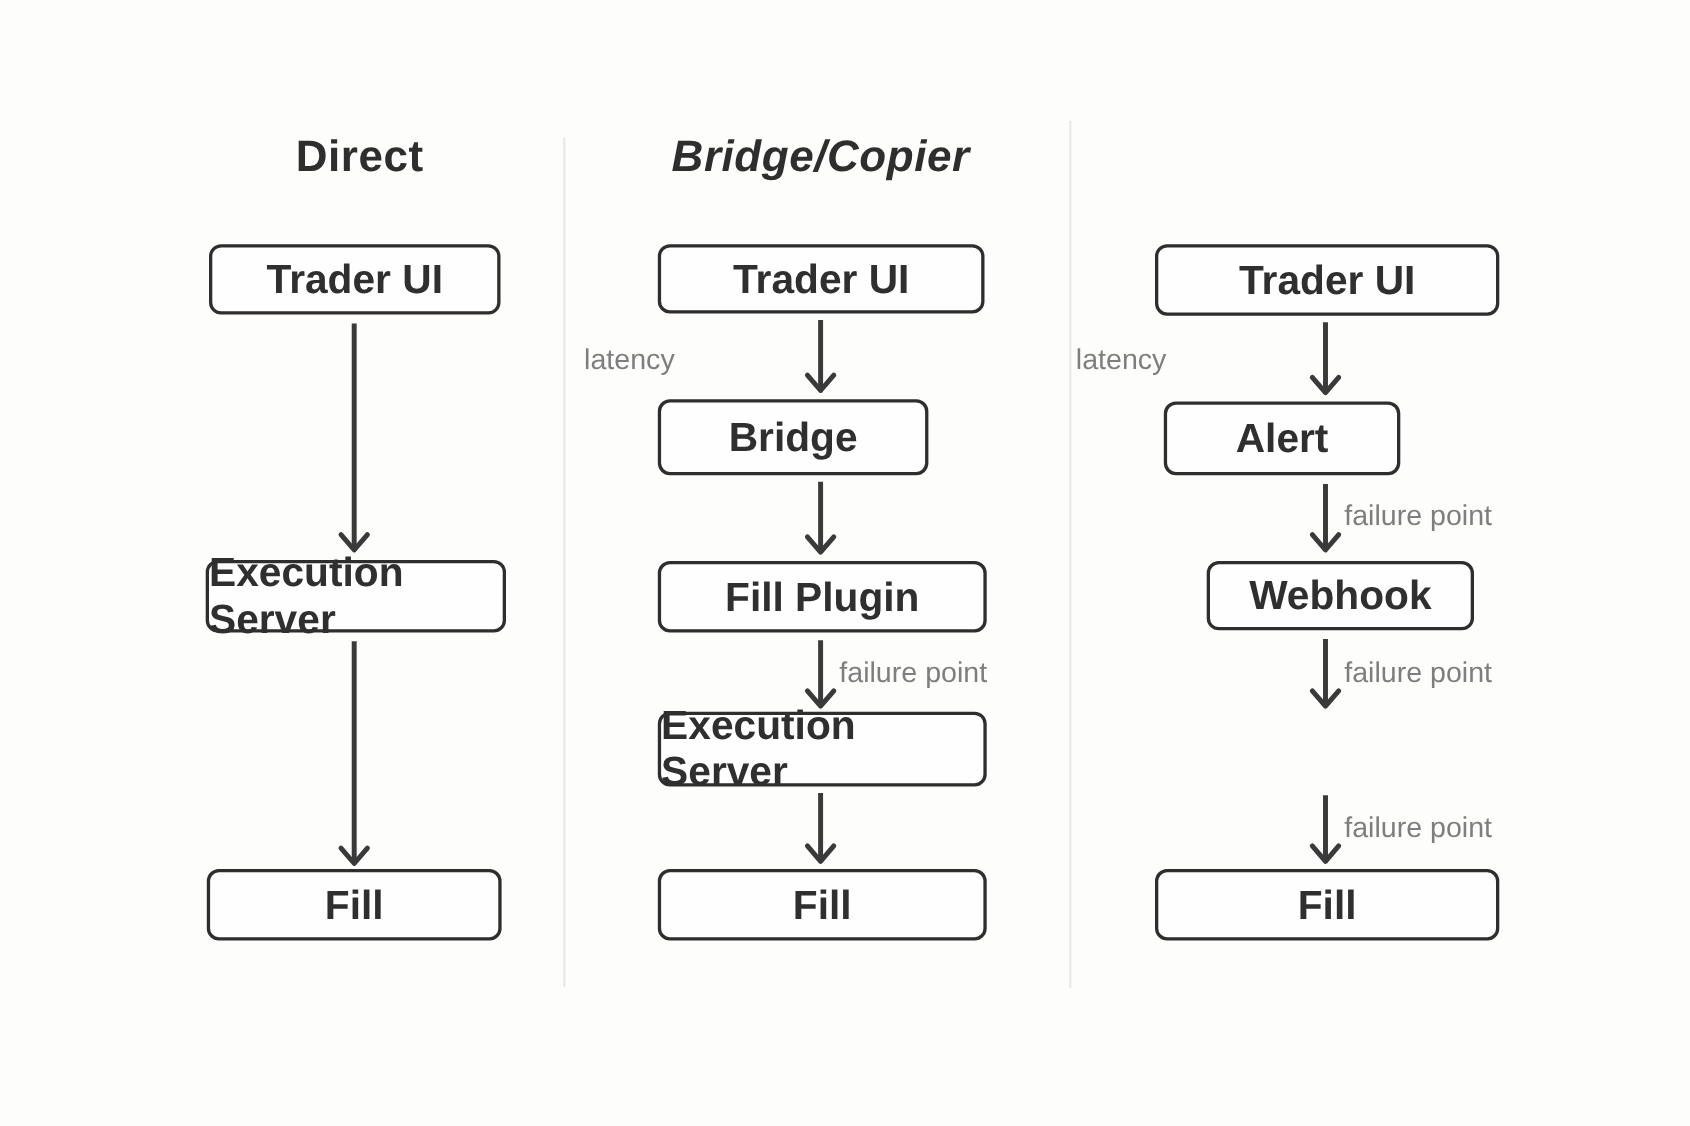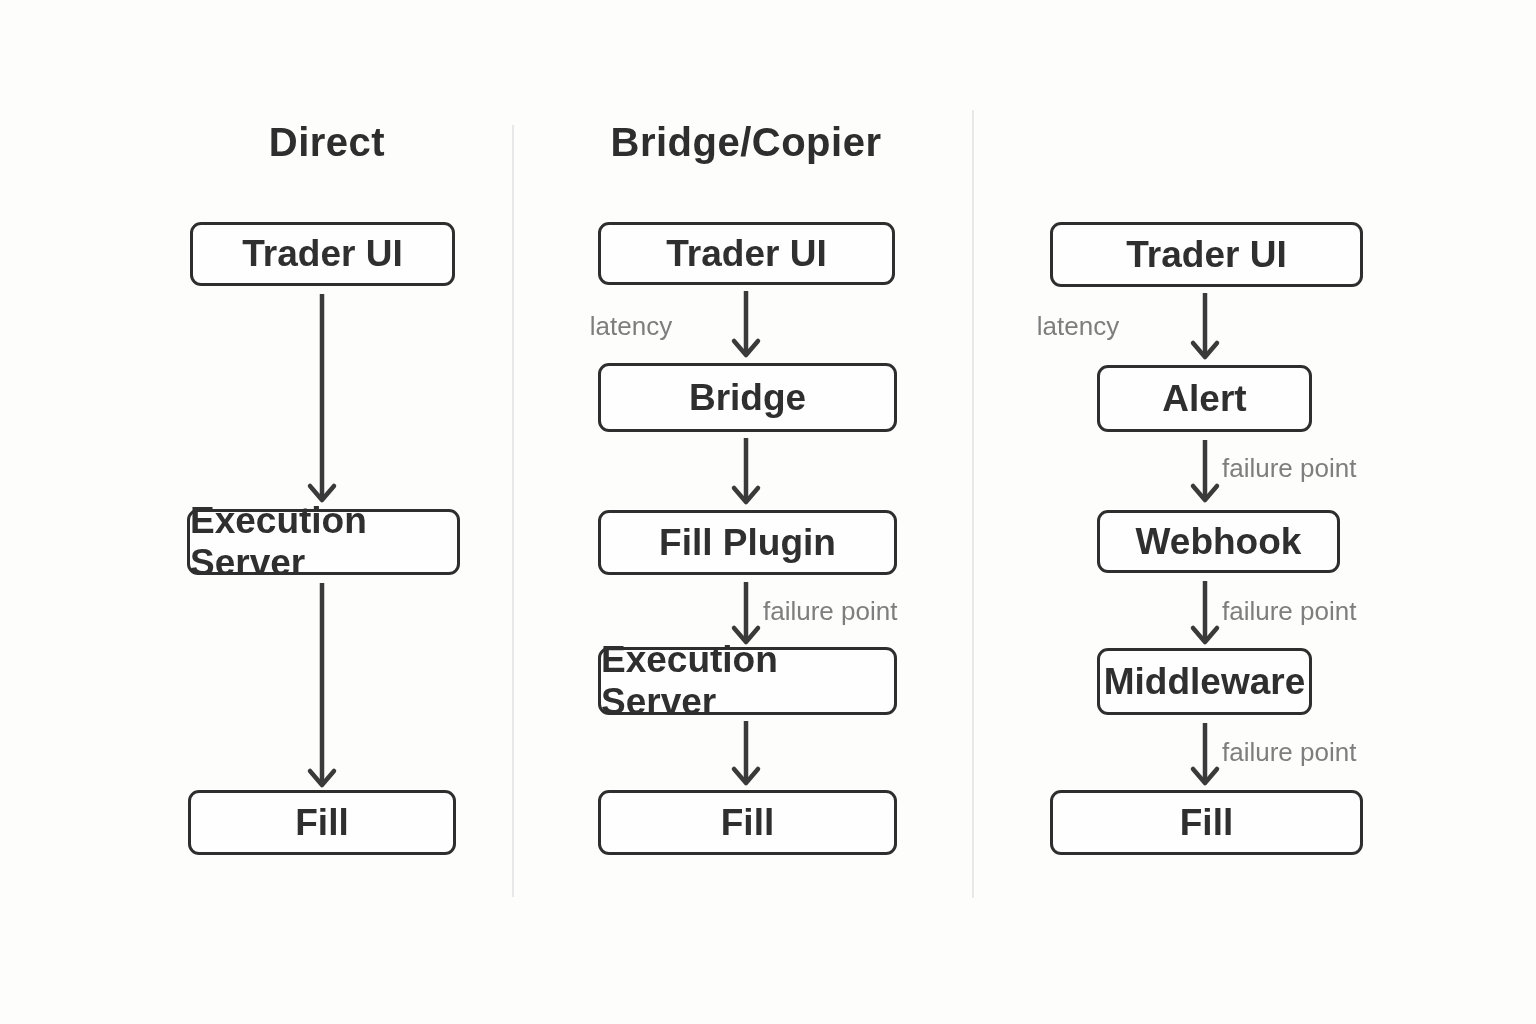--- a/index.html
+++ b/index.html
@@ -46,21 +46,21 @@
   }
   .arrow svg { display: block; }
   .edge-label {
     position: absolute;
     font-size: 26px;
     line-height: 30px;
     font-weight: 400;
     color: #7e7e7e;
     white-space: nowrap;
   }
-  .edge-label.right-align { text-align: center; width: 200px; }
+  .edge-label.right-align { text-align: left; width: 200px; }
 </style>
 </head>
 <body>
 
 <div class="canvas">
 
   <div class="divider" style="left:512px; top:125px; height:772px;"></div>
   <div class="divider" style="left:972px; top:110px; height:788px;"></div>
 
   <div class="col-title" style="left:147px; top:120px;">Direct</div>
@@ -84,35 +84,35 @@
     <svg width="32" height="206" viewBox="0 0 32 206">
       <line x1="16" y1="0" x2="16" y2="199" stroke="#3a3a3a" stroke-width="4.5" stroke-linecap="round"></line>
       <polyline points="4,188 16,202 28,188" fill="none" stroke="#3a3a3a" stroke-width="4.5" stroke-linecap="round" stroke-linejoin="round"></polyline>
     </svg>
   </div>
 
   <div class="node" style="left:188px; top:790px; width:268px; height:65px;">
     <span>Fill</span>
   </div>
 
-  <div class="col-title" style="left:566px; top:120px;">Bridge/Copier</div>
+  <div class="col-title" style="left:566px; top:120px;font-style:italic;">Bridge/Copier</div>
 
   <div class="node" style="left:598px; top:222px; width:297px; height:63px;">
     <span>Trader UI</span>
   </div>
 
   <div class="arrow" style="left:730px; top:291px;">
     <svg width="32" height="68" viewBox="0 0 32 68">
       <line x1="16" y1="0" x2="16" y2="61" stroke="#3a3a3a" stroke-width="4.5" stroke-linecap="round"></line>
       <polyline points="4,50 16,64 28,50" fill="none" stroke="#3a3a3a" stroke-width="4.5" stroke-linecap="round" stroke-linejoin="round"></polyline>
     </svg>
   </div>
   <div class="edge-label right-align" style="left:531px; top:311px;">latency</div>
 
-  <div class="node" style="left:598px; top:363px; width:299px; height:69px;">
+  <div class="node" style="left:598px; top:363px; width:246px; height:69px;">
     <span>Bridge</span>
   </div>
 
   <div class="arrow" style="left:730px; top:438px;">
     <svg width="32" height="68" viewBox="0 0 32 68">
       <line x1="16" y1="0" x2="16" y2="61" stroke="#3a3a3a" stroke-width="4.5" stroke-linecap="round"></line>
       <polyline points="4,50 16,64 28,50" fill="none" stroke="#3a3a3a" stroke-width="4.5" stroke-linecap="round" stroke-linejoin="round"></polyline>
     </svg>
   </div>
 
@@ -149,21 +149,21 @@
   </div>
 
   <div class="arrow" style="left:1189px; top:293px;">
     <svg width="32" height="68" viewBox="0 0 32 68">
       <line x1="16" y1="0" x2="16" y2="61" stroke="#3a3a3a" stroke-width="4.5" stroke-linecap="round"></line>
       <polyline points="4,50 16,64 28,50" fill="none" stroke="#3a3a3a" stroke-width="4.5" stroke-linecap="round" stroke-linejoin="round"></polyline>
     </svg>
   </div>
   <div class="edge-label right-align" style="left:978px; top:311px;">latency</div>
 
-  <div class="node" style="left:1097px; top:365px; width:215px; height:67px;">
+  <div class="node" style="left:1058px; top:365px; width:215px; height:67px;">
     <span>Alert</span>
   </div>
 
   <div class="arrow" style="left:1189px; top:440px;">
     <svg width="32" height="64" viewBox="0 0 32 64">
       <line x1="16" y1="0" x2="16" y2="57" stroke="#3a3a3a" stroke-width="4.5" stroke-linecap="round"></line>
       <polyline points="4,46 16,60 28,46" fill="none" stroke="#3a3a3a" stroke-width="4.5" stroke-linecap="round" stroke-linejoin="round"></polyline>
     </svg>
   </div>
   <div class="edge-label" style="left:1222px; top:453px;">failure point</div>
@@ -173,23 +173,20 @@
   </div>
 
   <div class="arrow" style="left:1189px; top:581px;">
     <svg width="32" height="65" viewBox="0 0 32 65">
       <line x1="16" y1="0" x2="16" y2="58" stroke="#3a3a3a" stroke-width="4.5" stroke-linecap="round"></line>
       <polyline points="4,47 16,61 28,47" fill="none" stroke="#3a3a3a" stroke-width="4.5" stroke-linecap="round" stroke-linejoin="round"></polyline>
     </svg>
   </div>
   <div class="edge-label" style="left:1222px; top:596px;">failure point</div>
 
-  <div class="node" style="left:1097px; top:648px; width:215px; height:67px;">
-    <span>Middleware</span>
-  </div>
 
   <div class="arrow" style="left:1189px; top:723px;">
     <svg width="32" height="64" viewBox="0 0 32 64">
       <line x1="16" y1="0" x2="16" y2="57" stroke="#3a3a3a" stroke-width="4.5" stroke-linecap="round"></line>
       <polyline points="4,46 16,60 28,46" fill="none" stroke="#3a3a3a" stroke-width="4.5" stroke-linecap="round" stroke-linejoin="round"></polyline>
     </svg>
   </div>
   <div class="edge-label" style="left:1222px; top:737px;">failure point</div>
 
   <div class="node" style="left:1050px; top:790px; width:313px; height:65px;">

